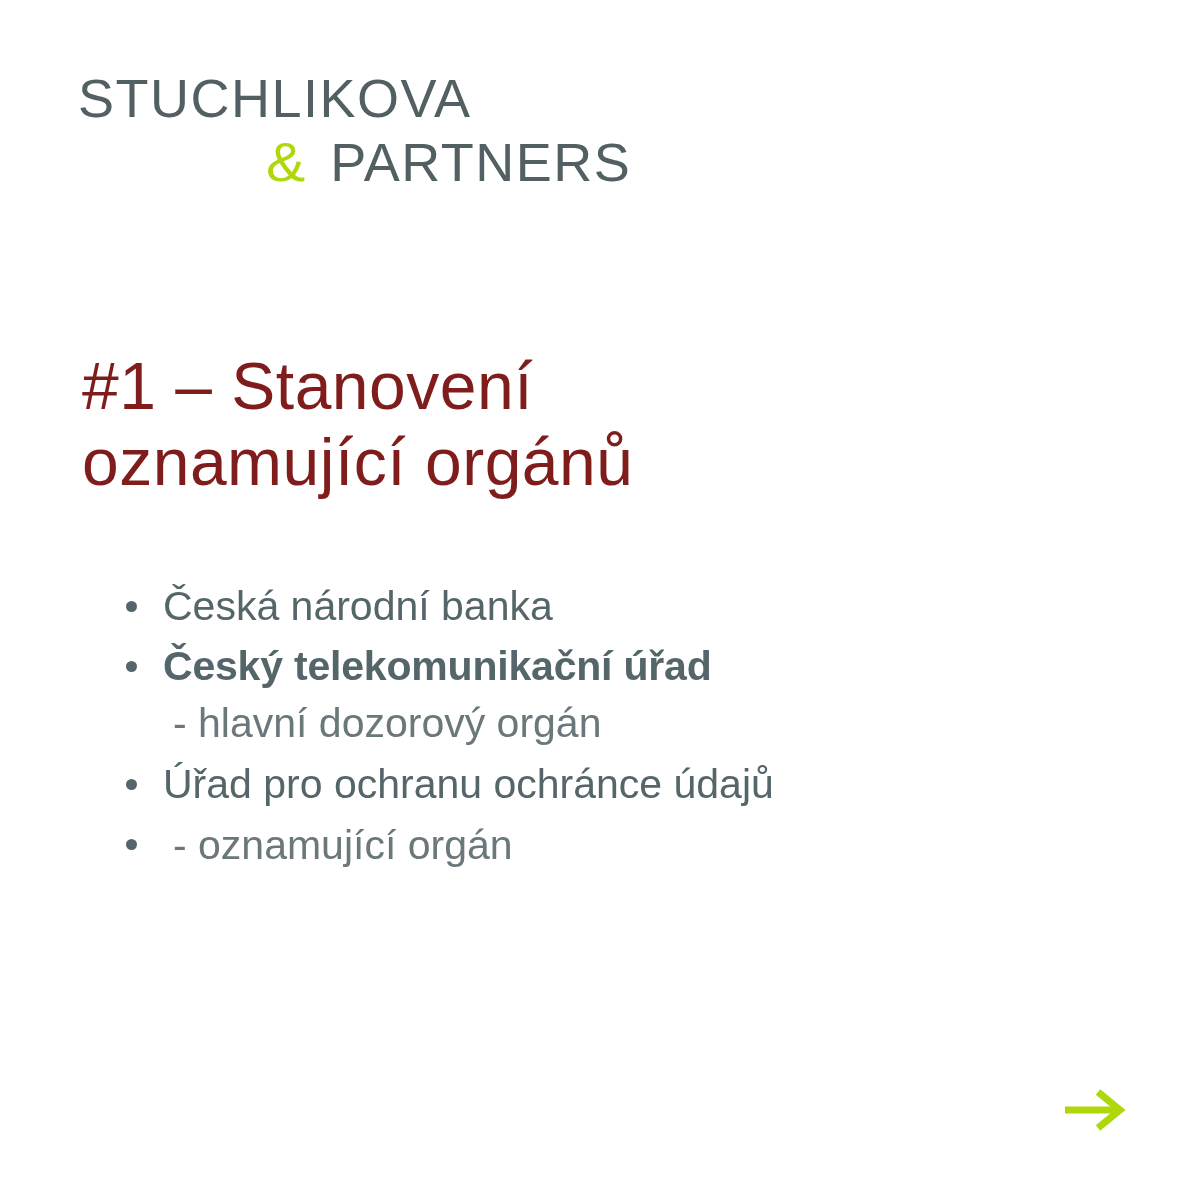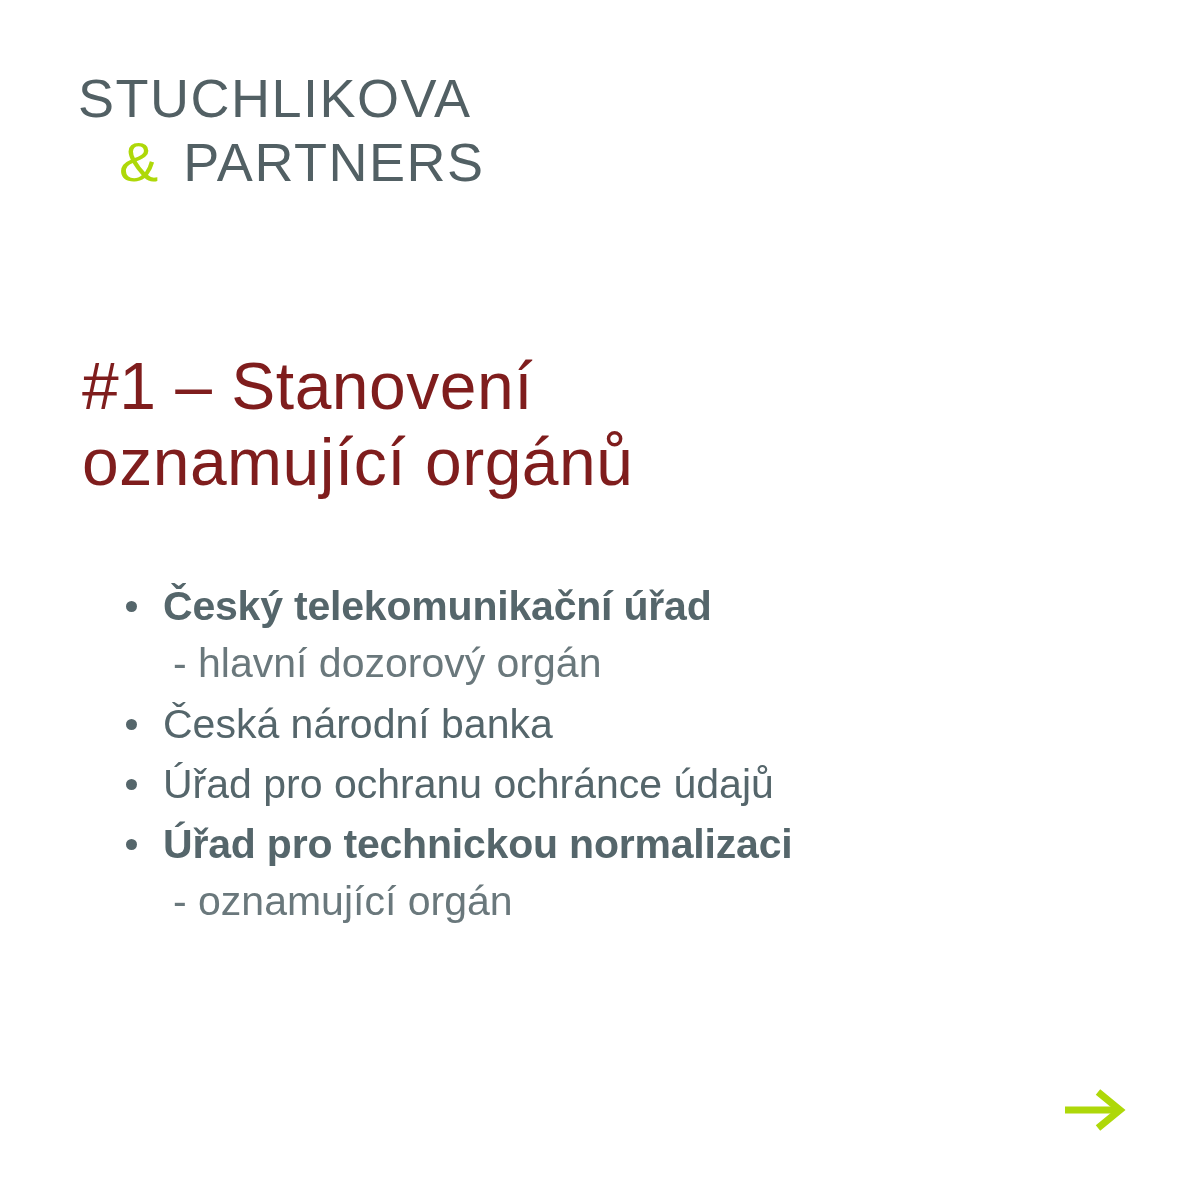--- a/index.html
+++ b/index.html
@@ -35,20 +35,21 @@
     font-family: "Liberation Sans", sans-serif;
     font-weight: 400;
     font-size: 54px;
     line-height: 64px;
     letter-spacing: 1.5px;
     color: #526064;
     white-space: nowrap;
   }
   .logo-line-2 {
     padding-left: 42px;
+    text-align: center;
   }
   .logo-amp {
     color: #aed809;
     font-size: 56px;
     font-weight: 400;
     letter-spacing: 0;
     display: inline-block;
     transform: scaleX(1.05);
     margin-right: 26px;
   }
@@ -142,34 +143,33 @@
   </div>
 
   <div class="heading">
     <div class="heading-line">#1 – Stanovení</div>
     <div class="heading-line">oznamující orgánů</div>
   </div>
 
   <ul class="org-list">
 
     <li class="org-item">
-      <div class="org-label bold">Český telekomunikační úřad</div>
-      <div class="org-note">- hlavní dozorový orgán</div>
+      <div class="org-label">Česká národní banka</div>
     </li>
 
     <li class="org-item">
-      <div class="org-label">Česká národní banka</div>
+      <div class="org-label bold">Český telekomunikační úřad</div>
+      <div class="org-note">- hlavní dozorový orgán</div>
     </li>
 
     <li class="org-item">
       <div class="org-label">Úřad pro ochranu ochránce údajů</div>
     </li>
 
     <li class="org-item">
-      <div class="org-label bold">Úřad pro technickou normalizaci</div>
       <div class="org-note">- oznamující orgán</div>
     </li>
 
 
   </ul>
 
   <div class="next-arrow">
     <svg width="64" height="48" viewBox="0 0 64 48" fill="none" aria-hidden="true">
       <path d="M3 24 H55" stroke="#aed809" stroke-width="7" stroke-linecap="butt"></path>
       <path d="M36 6 L58 24 L36 42" stroke="#aed809" stroke-width="7" stroke-linecap="butt" stroke-linejoin="miter" fill="none"></path>

